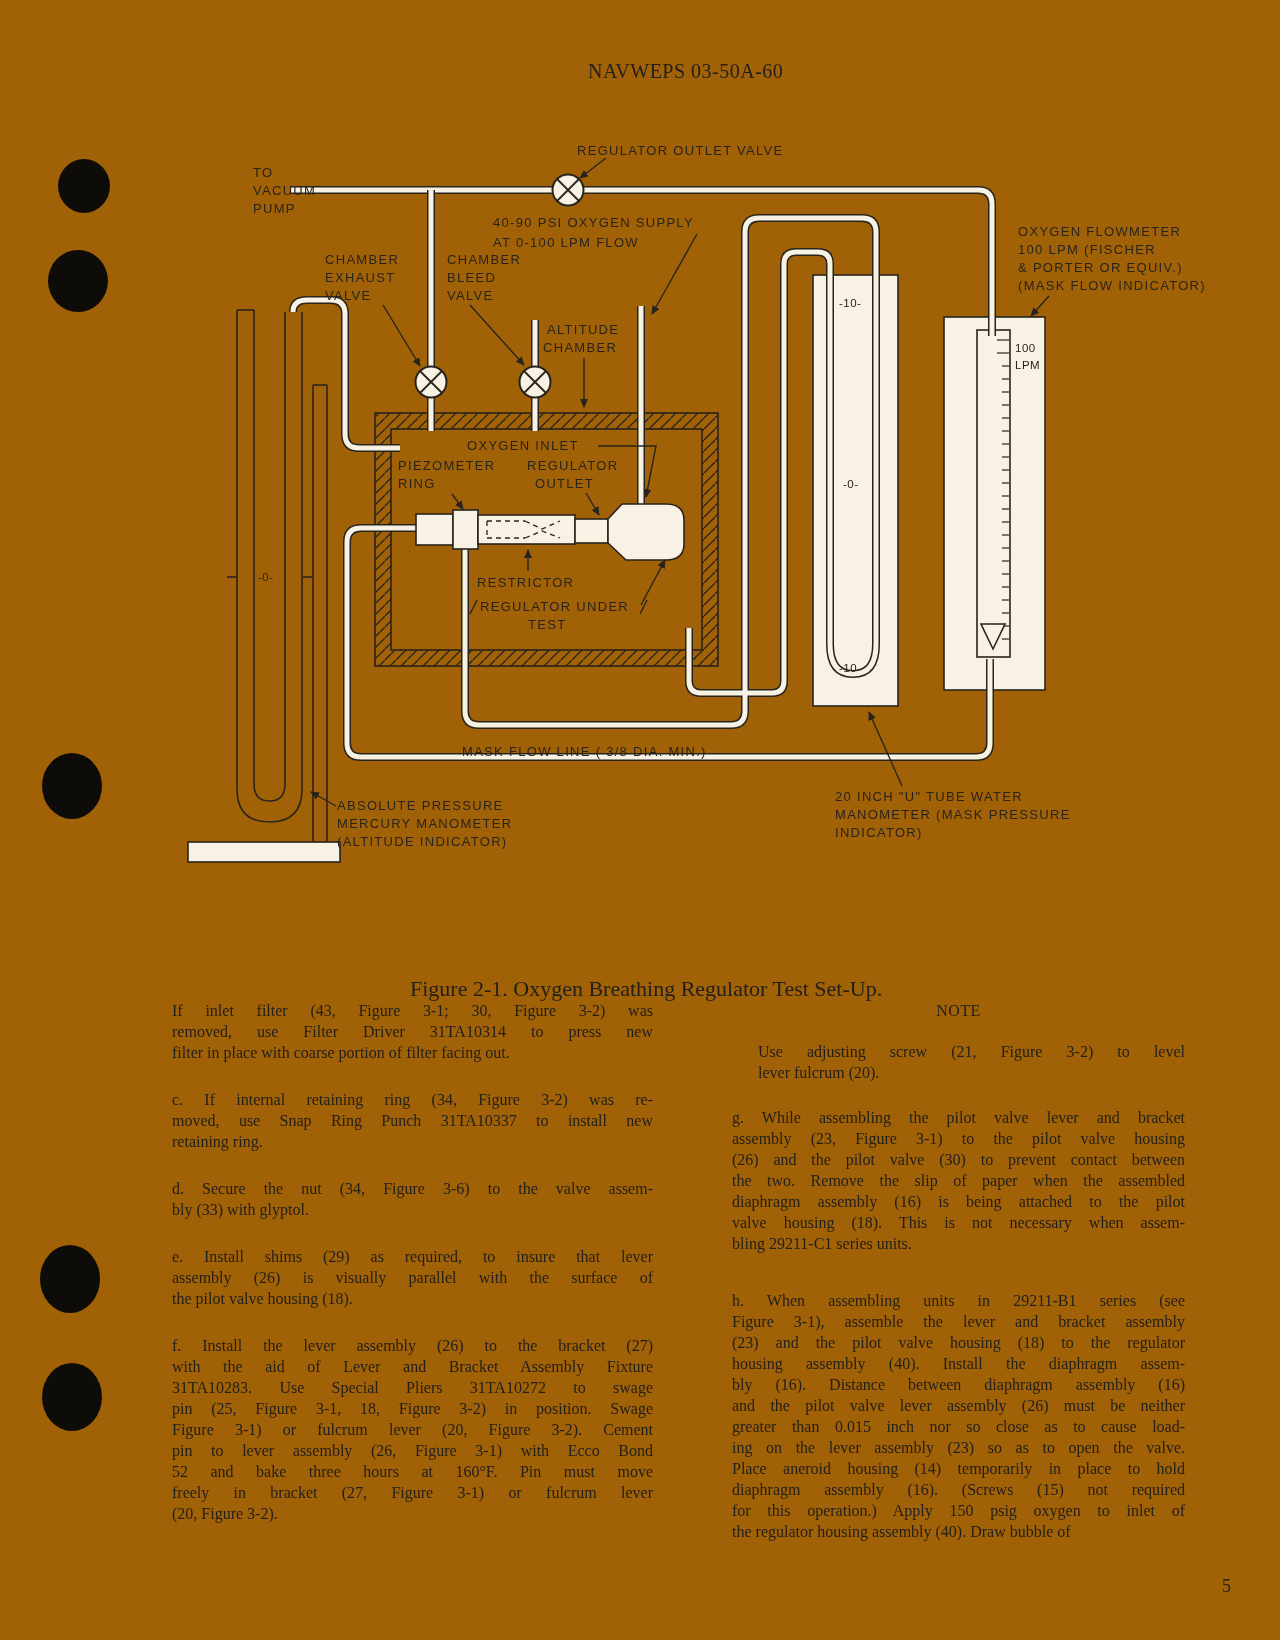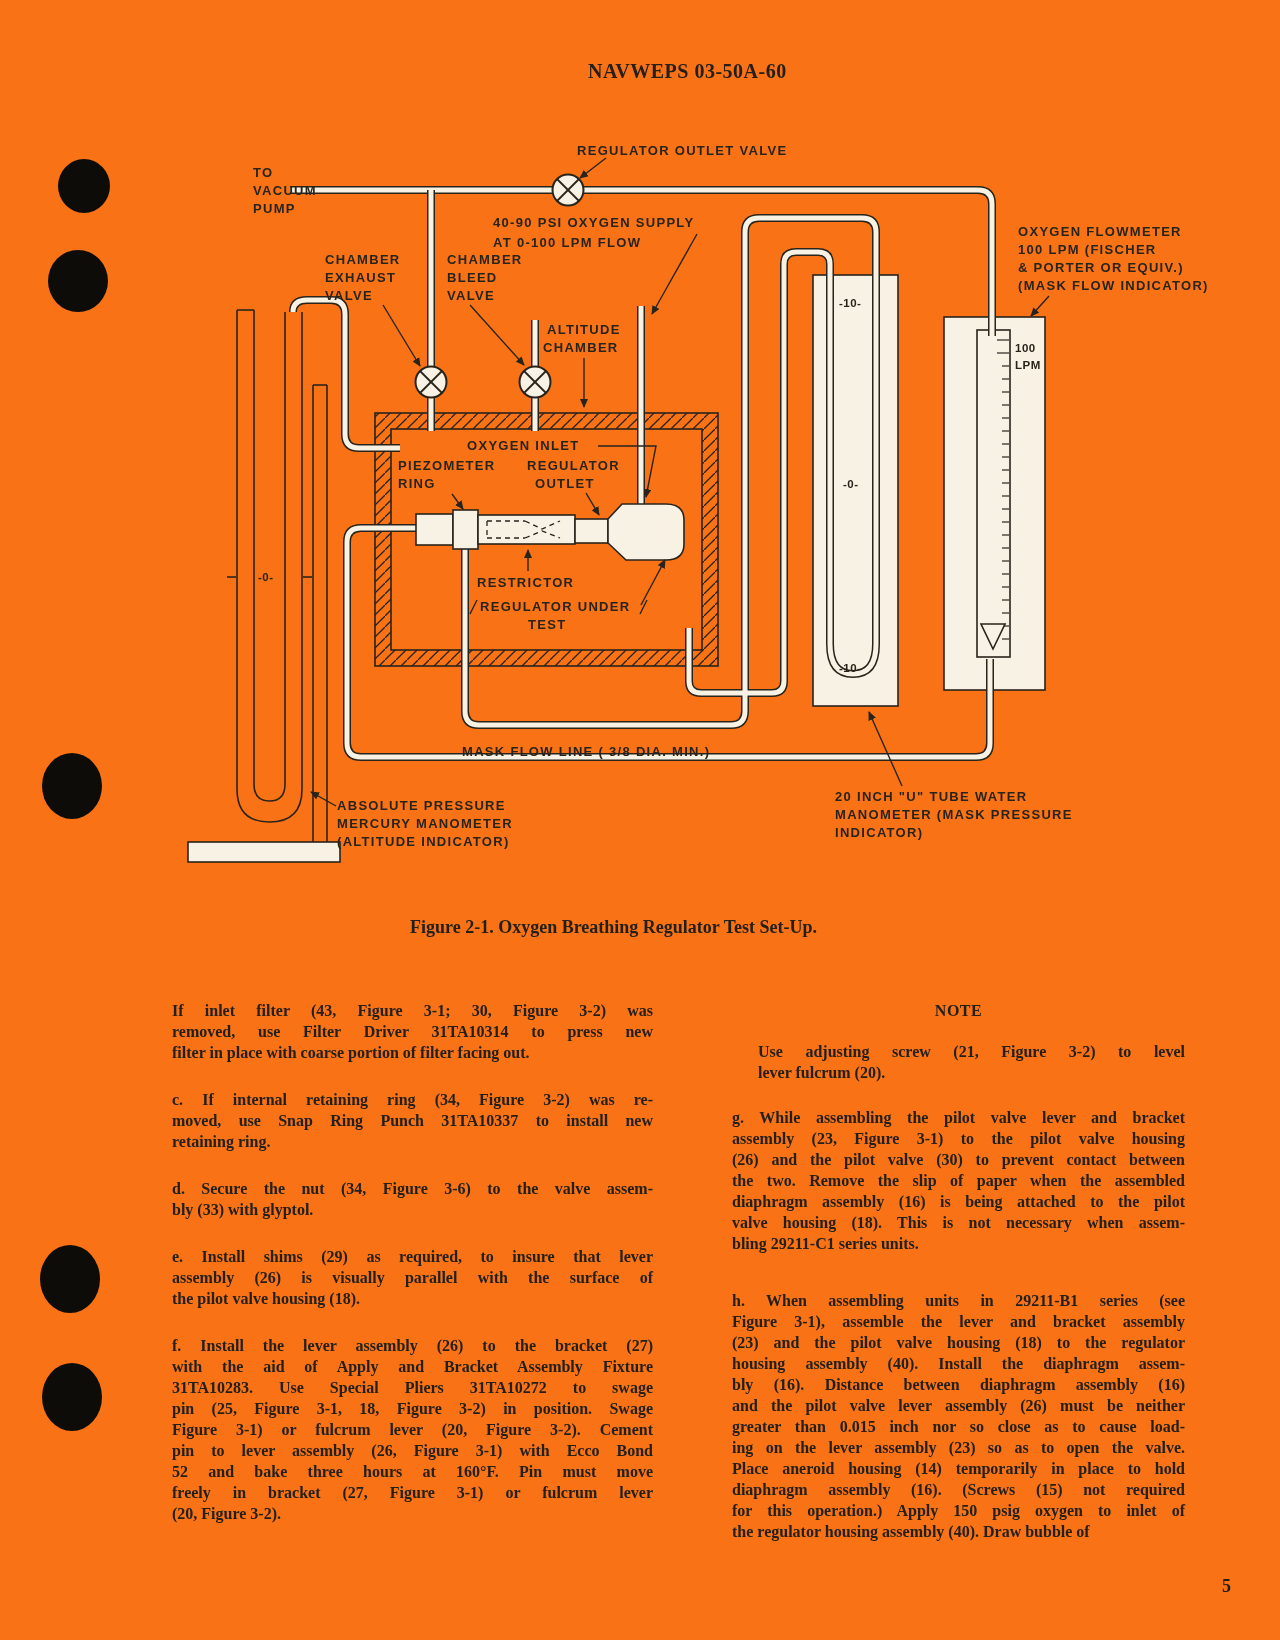--- a/index.html
+++ b/index.html
@@ -1,22 +1,22 @@
 <!DOCTYPE html>
 <html><head>
 <meta charset="utf-8">
 <style>
   html,body{margin:0;padding:0;}
-  .page{position:relative;width:1280px;height:1640px;background:#f97316;overflow:hidden;
-        font-family:"Liberation Serif", serif;color:#242019;font-weight:bold;}
+  .page{position:relative;width:1280px;height:1640px;background:#a16207;overflow:hidden;
+        font-family:"Liberation Serif", serif;color:#242019;}
   svg{position:absolute;left:0;top:0;z-index:1;}
   .lbl{font-family:"Liberation Sans", sans-serif;font-size:13px;letter-spacing:1.3px;fill:#29241b;}
   .lbl-sm{font-family:"Liberation Sans", sans-serif;font-size:11.5px;letter-spacing:.5px;fill:#29241b;}
   .hdr{position:absolute;left:588px;top:60px;z-index:2;font-size:20px;letter-spacing:.5px;}
-  .caption{position:absolute;left:410px;top:917px;z-index:2;font-size:18px;}
+  .caption{position:absolute;left:410px;top:976px;z-index:2;font-size:22px;}
   .pageno{position:absolute;left:1222px;top:1576px;z-index:2;font-size:18px;}
   .col{position:absolute;z-index:2;font-size:16px;line-height:21px;}
   .col-left{left:172px;top:1000px;width:481px;}
   .col-right{left:732px;top:1000px;width:453px;}
   .para{margin:0 0 26px 0;}
   .jline{text-align:justify;text-align-last:justify;}
   .jline.last{text-align-last:left;}
   .note-head{text-align:center;margin:0 0 20px 0;letter-spacing:.5px;}
   .note-para{margin-left:26px;margin-bottom:24px;margin-top:8px;}
   .mb20{margin-bottom:36px;}
@@ -239,21 +239,21 @@
         <div class="jline">d.  Secure the nut (34, Figure 3-6) to the valve assem-</div>
         <div class="jline last">bly (33) with glyptol.</div>
       </div>
     <div class="para">
         <div class="jline">e.  Install shims (29) as required, to insure that lever</div>
         <div class="jline">assembly (26) is visually parallel with the surface of</div>
         <div class="jline last">the pilot valve housing (18).</div>
       </div>
     <div class="para">
         <div class="jline">f.  Install the lever assembly (26) to the bracket (27)</div>
-        <div class="jline">with the aid of Apply and Bracket Assembly Fixture</div>
+        <div class="jline">with the aid of Lever and Bracket Assembly Fixture</div>
         <div class="jline">31TA10283.  Use Special Pliers 31TA10272 to swage</div>
         <div class="jline">pin (25, Figure 3-1, 18, Figure 3-2) in position.  Swage</div>
         <div class="jline">Figure 3-1) or fulcrum lever (20, Figure 3-2).  Cement</div>
         <div class="jline">pin to lever assembly (26, Figure 3-1) with Ecco Bond</div>
         <div class="jline">52 and bake three hours at 160°F.  Pin must move</div>
         <div class="jline">freely in bracket (27, Figure 3-1) or fulcrum lever</div>
         <div class="jline last">(20, Figure 3-2).</div>
       </div>
   </div>
 

